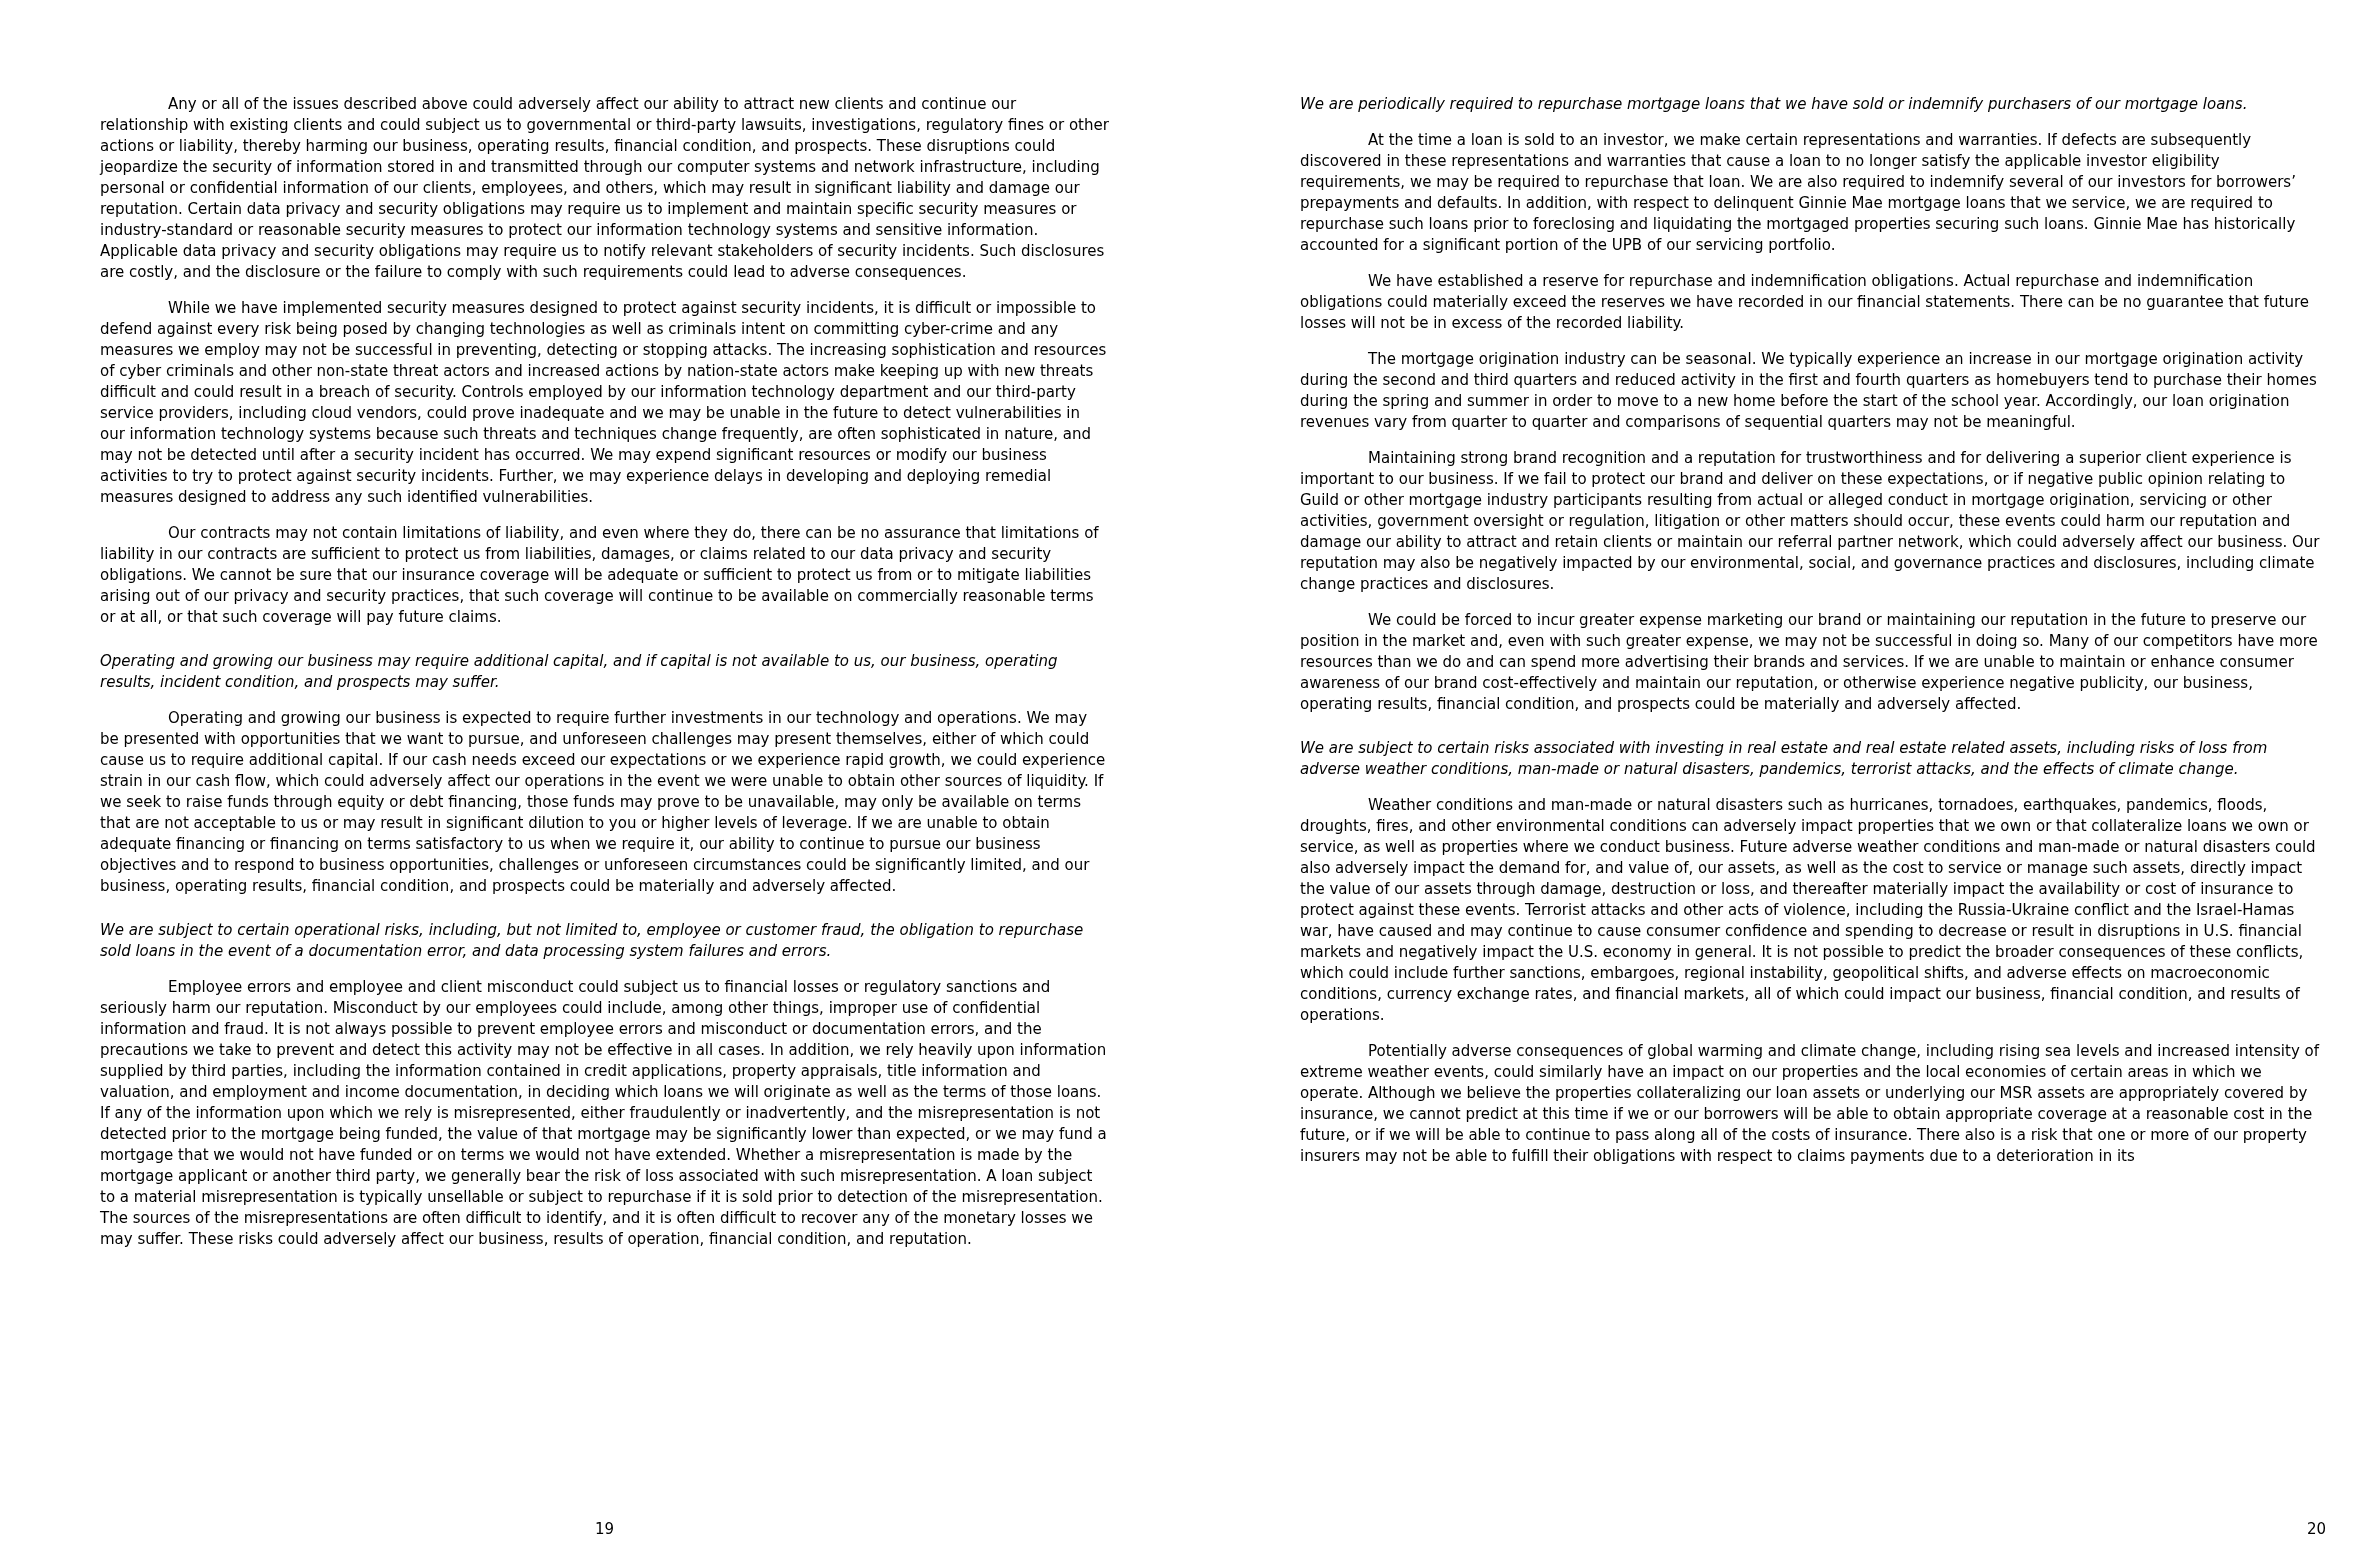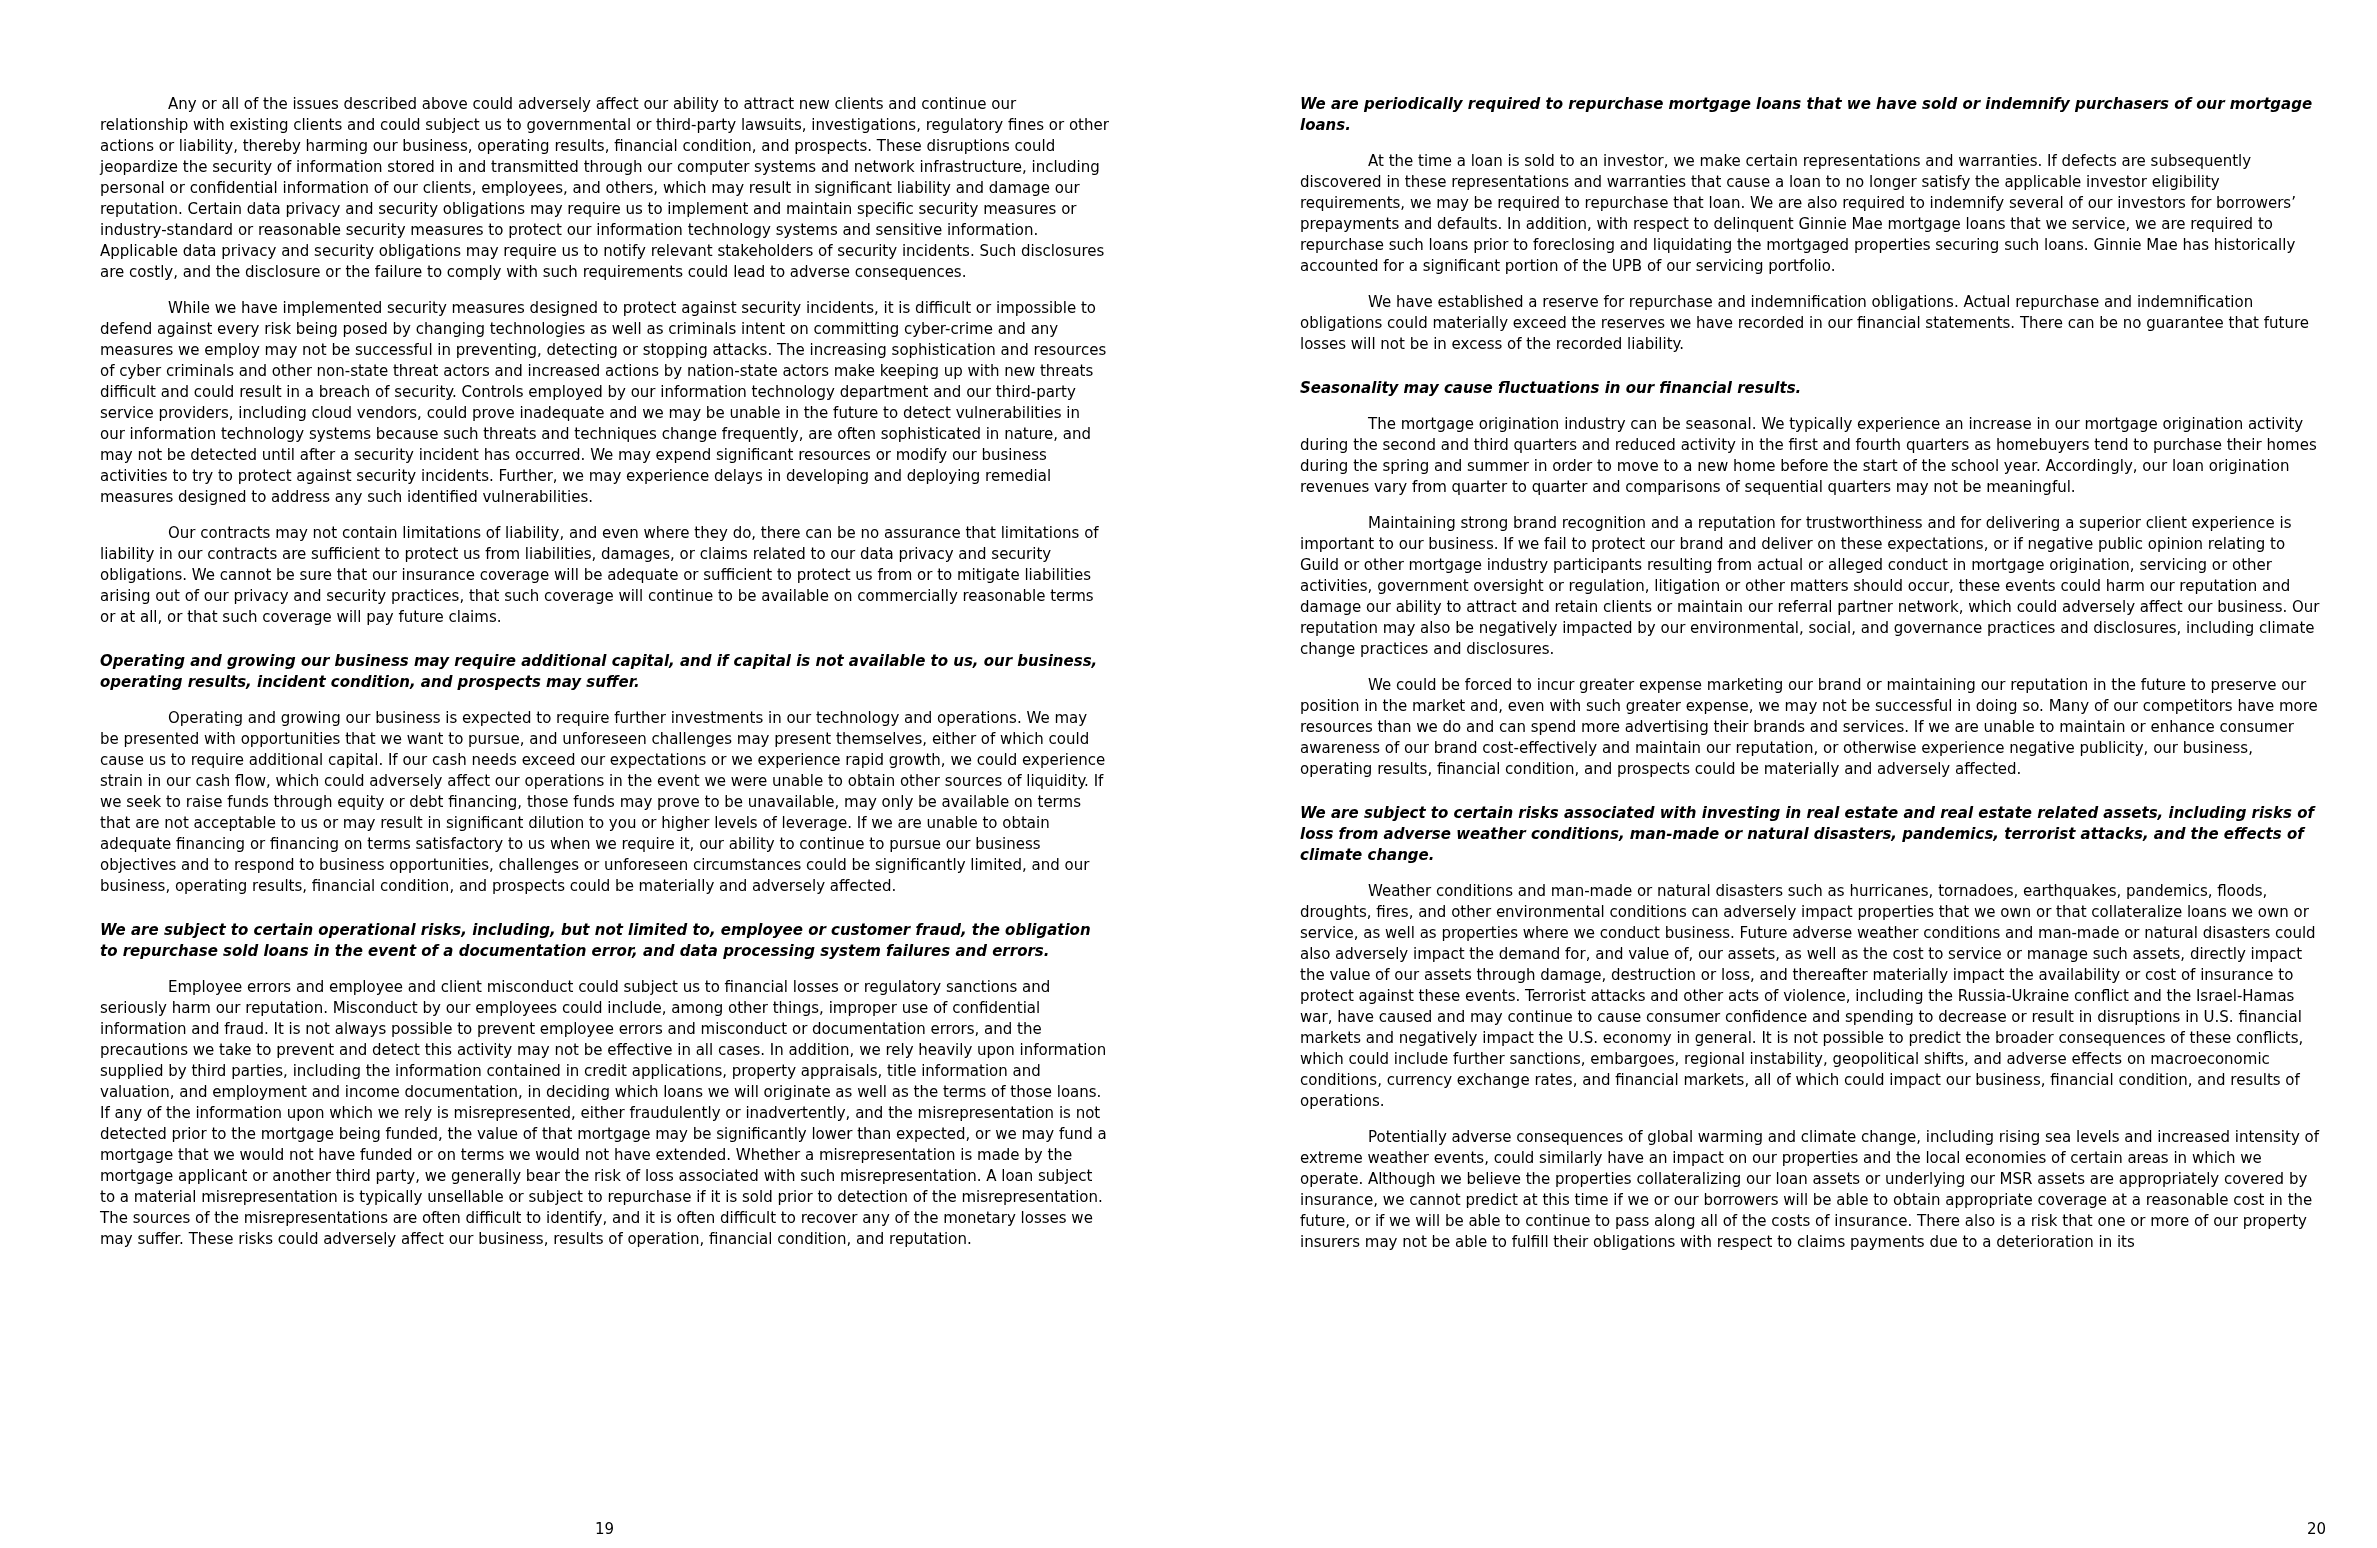--- a/index.html
+++ b/index.html
@@ -35,21 +35,21 @@
   }
   .page-1 .content { left: 100px; width: 1009px; }
   .page-2 .content { left: 111px; width: 1026px; }
   .para {
     margin: 0 0 15px 0;
     text-indent: 68px;
     text-align: left;
   }
   .heading {
     margin: 23px 0 15px 0;
-    font-weight: bold;
+    font-weight: normal;
     font-style: italic;
     text-indent: 0;
   }
   .content > :first-child { margin-top: 0; }
   .page-number {
     position: absolute;
     top: 1507px;
     text-align: center;
   }
   .page-1 .page-number { left: 100px; width: 1009px; }
@@ -71,21 +71,20 @@
       <p class="para">Employee errors and employee and client misconduct could subject us to financial losses or regulatory sanctions and seriously harm our reputation. Misconduct by our employees could include, among other things, improper use of confidential information and fraud. It is not always possible to prevent employee errors and misconduct or documentation errors, and the precautions we take to prevent and detect this activity may not be effective in all cases. In addition, we rely heavily upon information supplied by third parties, including the information contained in credit applications, property appraisals, title information and valuation, and employment and income documentation, in deciding which loans we will originate as well as the terms of those loans. If any of the information upon which we rely is misrepresented, either fraudulently or inadvertently, and the misrepresentation is not detected prior to the mortgage being funded, the value of that mortgage may be significantly lower than expected, or we may fund a mortgage that we would not have funded or on terms we would not have extended. Whether a misrepresentation is made by the mortgage applicant or another third party, we generally bear the risk of loss associated with such misrepresentation. A loan subject to a material misrepresentation is typically unsellable or subject to repurchase if it is sold prior to detection of the misrepresentation. The sources of the misrepresentations are often difficult to identify, and it is often difficult to recover any of the monetary losses we may suffer. These risks could adversely affect our business, results of operation, financial condition, and reputation.</p>
     </div>
     <div class="page-number">19</div>
   </div>
 
   <div class="page page-2">
     <div class="content">
       <p class="heading">We are periodically required to repurchase mortgage loans that we have sold or indemnify purchasers of our mortgage loans.</p>
       <p class="para">At the time a loan is sold to an investor, we make certain representations and warranties. If defects are subsequently discovered in these representations and warranties that cause a loan to no longer satisfy the applicable investor eligibility requirements, we may be required to repurchase that loan. We are also required to indemnify several of our investors for borrowers’ prepayments and defaults. In addition, with respect to delinquent Ginnie Mae mortgage loans that we service, we are required to repurchase such loans prior to foreclosing and liquidating the mortgaged properties securing such loans. Ginnie Mae has historically accounted for a significant portion of the UPB of our servicing portfolio.</p>
       <p class="para">We have established a reserve for repurchase and indemnification obligations. Actual repurchase and indemnification obligations could materially exceed the reserves we have recorded in our financial statements. There can be no guarantee that future losses will not be in excess of the recorded liability.</p>
-      <p class="heading">Seasonality may cause fluctuations in our financial results.</p>
       <p class="para">The mortgage origination industry can be seasonal. We typically experience an increase in our mortgage origination activity during the second and third quarters and reduced activity in the first and fourth quarters as homebuyers tend to purchase their homes during the spring and summer in order to move to a new home before the start of the school year. Accordingly, our loan origination revenues vary from quarter to quarter and comparisons of sequential quarters may not be meaningful.</p>
       <p class="para">Maintaining strong brand recognition and a reputation for trustworthiness and for delivering a superior client experience is important to our business. If we fail to protect our brand and deliver on these expectations, or if negative public opinion relating to Guild or other mortgage industry participants resulting from actual or alleged conduct in mortgage origination, servicing or other activities, government oversight or regulation, litigation or other matters should occur, these events could harm our reputation and damage our ability to attract and retain clients or maintain our referral partner network, which could adversely affect our business. Our reputation may also be negatively impacted by our environmental, social, and governance practices and disclosures, including climate change practices and disclosures.</p>
       <p class="para">We could be forced to incur greater expense marketing our brand or maintaining our reputation in the future to preserve our position in the market and, even with such greater expense, we may not be successful in doing so. Many of our competitors have more resources than we do and can spend more advertising their brands and services. If we are unable to maintain or enhance consumer awareness of our brand cost-effectively and maintain our reputation, or otherwise experience negative publicity, our business, operating results, financial condition, and prospects could be materially and adversely affected.</p>
       <p class="heading">We are subject to certain risks associated with investing in real estate and real estate related assets, including risks of loss from adverse weather conditions, man-made or natural disasters, pandemics, terrorist attacks, and the effects of climate change.</p>
       <p class="para">Weather conditions and man-made or natural disasters such as hurricanes, tornadoes, earthquakes, pandemics, floods, droughts, fires, and other environmental conditions can adversely impact properties that we own or that collateralize loans we own or service, as well as properties where we conduct business. Future adverse weather conditions and man-made or natural disasters could also adversely impact the demand for, and value of, our assets, as well as the cost to service or manage such assets, directly impact the value of our assets through damage, destruction or loss, and thereafter materially impact the availability or cost of insurance to protect against these events. Terrorist attacks and other acts of violence, including the Russia-Ukraine conflict and the Israel-Hamas war, have caused and may continue to cause consumer confidence and spending to decrease or result in disruptions in U.S. financial markets and negatively impact the U.S. economy in general. It is not possible to predict the broader consequences of these conflicts, which could include further sanctions, embargoes, regional instability, geopolitical shifts, and adverse effects on macroeconomic conditions, currency exchange rates, and financial markets, all of which could impact our business, financial condition, and results of operations.</p>
       <p class="para">Potentially adverse consequences of global warming and climate change, including rising sea levels and increased intensity of extreme weather events, could similarly have an impact on our properties and the local economies of certain areas in which we operate. Although we believe the properties collateralizing our loan assets or underlying our MSR assets are appropriately covered by insurance, we cannot predict at this time if we or our borrowers will be able to obtain appropriate coverage at a reasonable cost in the future, or if we will be able to continue to pass along all of the costs of insurance. There also is a risk that one or more of our property insurers may not be able to fulfill their obligations with respect to claims payments due to a deterioration in its</p>
     </div>
     <div class="page-number">20</div>
   </div>
 

